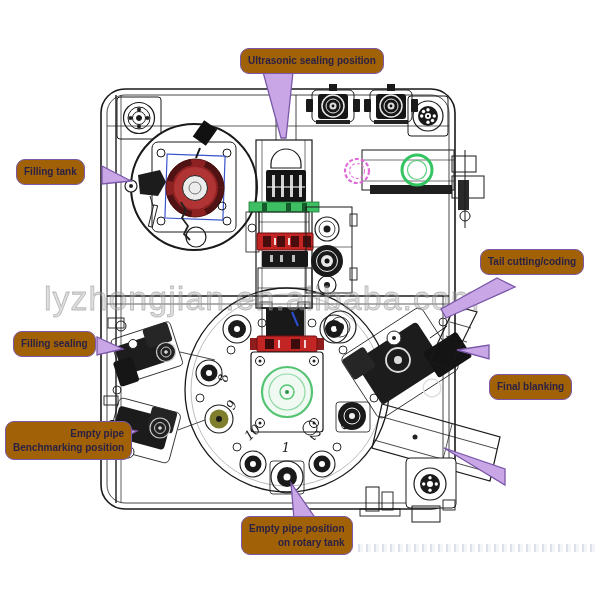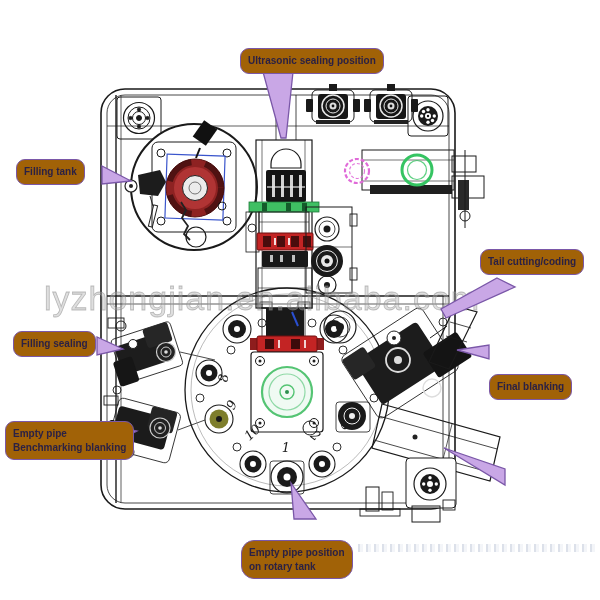--- a/index.html
+++ b/index.html
@@ -3,21 +3,21 @@
 <meta charset="utf-8">
 <style>
   html,body{margin:0;padding:0;background:#fff;}
   #stage{position:relative;width:600px;height:600px;background:#ffffff;overflow:hidden;
          font-family:"Liberation Sans",sans-serif;}
   #drawing{position:absolute;left:0;top:0;z-index:1;}
   .callout{position:absolute;z-index:3;background:#a16207;border:1.5px solid #7a57a8;
            border-radius:9px;color:#2b2144;font-family:"Liberation Sans",sans-serif;
            font-weight:bold;font-size:10px;line-height:1.35;padding:5px 7px;
            white-space:nowrap;text-align:center;}
-  .callout.two-line{text-align:left;}
+  .callout.two-line{text-align:right;}
   #bottom-strip{position:absolute;z-index:2;left:358px;top:544px;width:238px;height:8px;
     background:repeating-linear-gradient(90deg, rgba(140,155,185,.30) 0 2px,
                rgba(190,200,220,.18) 2px 5px, rgba(255,255,255,0) 5px 8px);}
 </style>
 </head>
 <body>
 
 <div id="stage">
 
 <svg id="drawing" width="600" height="600" viewBox="0 0 600 600">
@@ -379,28 +379,28 @@
 </svg>
 
 <div class="callout" style="left:240px;top:48px;">Ultrasonic sealing position</div>
 
 <div class="callout" style="left:16px;top:159px;">Filling tank</div>
 
 <div class="callout" style="left:13px;top:331px;">Filling sealing</div>
 
 <div class="callout two-line" style="left:5px;top:421px;">
   <div>Empty pipe</div>
-  <div>Benchmarking blanking</div>
+  <div>Benchmarking position</div>
 </div>
 
 <div class="callout" style="left:480px;top:249px;">Tail cutting/coding</div>
 
 <div class="callout" style="left:489px;top:342px;margin-top:32px;">Final blanking</div>
 
 
-<div class="callout two-line" style="left:241px;top:540px;border-radius:13px;">
+<div class="callout two-line" style="left:241px;top:516px;">
   <div>Empty pipe position</div>
   <div>on rotary tank</div>
 </div>
 
 <div id="bottom-strip"></div>
 
 </div>
 
 </body></html>

